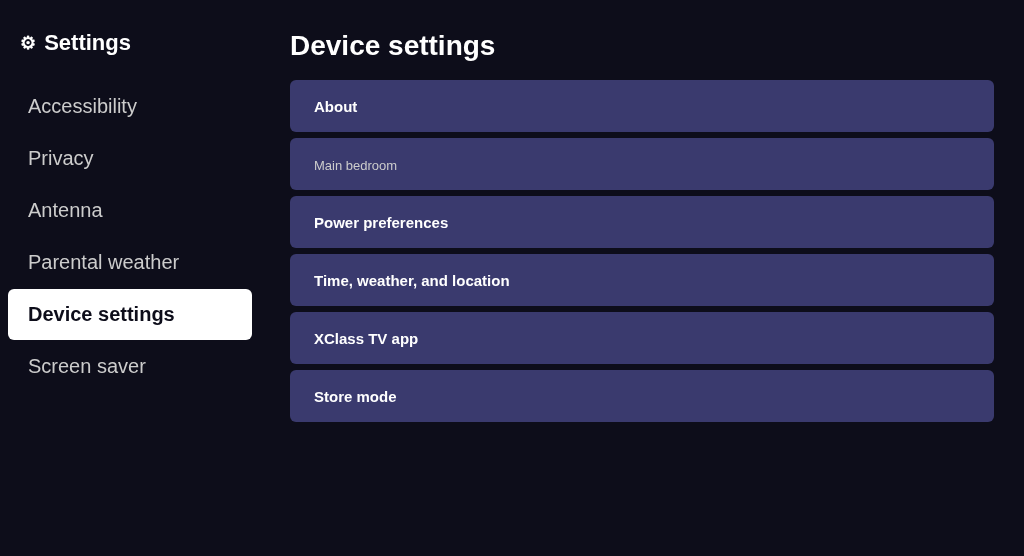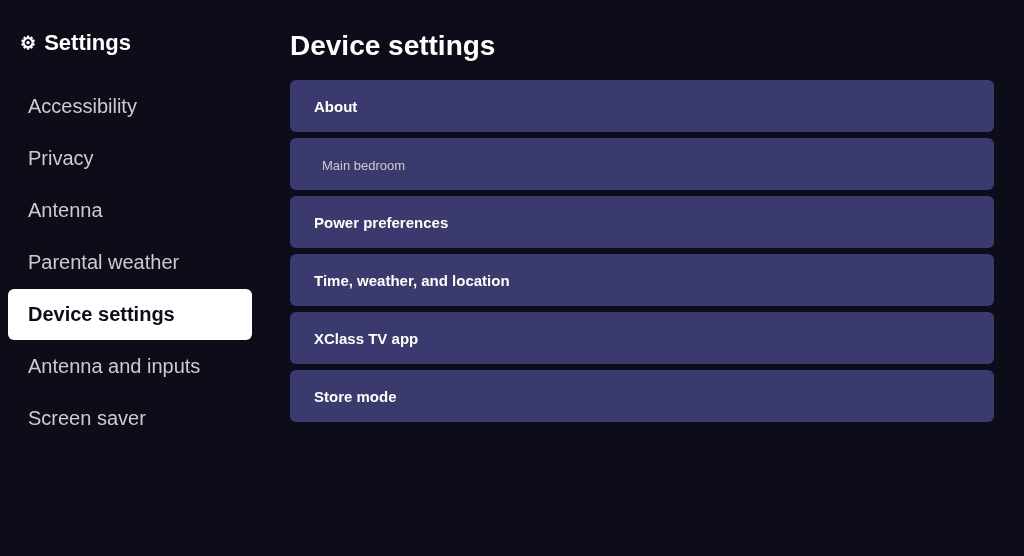--- a/index.html
+++ b/index.html
@@ -92,38 +92,36 @@
       font-size: 15px;
       font-weight: bold;
       color: #ffffff;
     }
 
     .settings-item-sublabel {
       font-size: 13px;
       font-weight: normal;
       color: #cccccc;
       margin-top: 2px;
-      margin-left: 8px;
     }
   </style>
 </head>
 <body>
 
 <div class="sidebar">
   <div class="sidebar-title">
     <span class="gear-icon">⚙</span>
     <span>Settings</span>
   </div>
   <div id="sidebar-items-container">
       <div class="sidebar-item">Accessibility</div>
       <div class="sidebar-item">Privacy</div>
       <div class="sidebar-item">Antenna</div>
       <div class="sidebar-item">Parental weather</div>
       <div class="sidebar-item active">Device settings</div>
-      <div class="sidebar-item">Antenna and inputs</div>
       <div class="sidebar-item">Screen saver</div>
     </div>
 </div>
 
 <div class="main-content">
   <div class="page-title">Device settings</div>
   <div class="settings-list" id="settings-list-container">
       <div class="settings-item">
         <span class="settings-item-label">About</span>
       </div>

